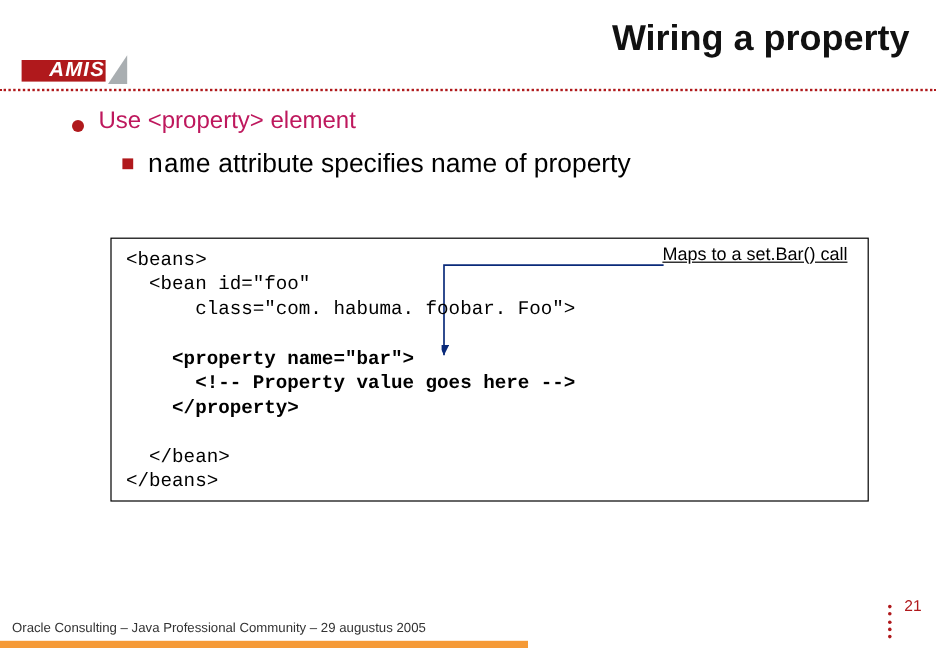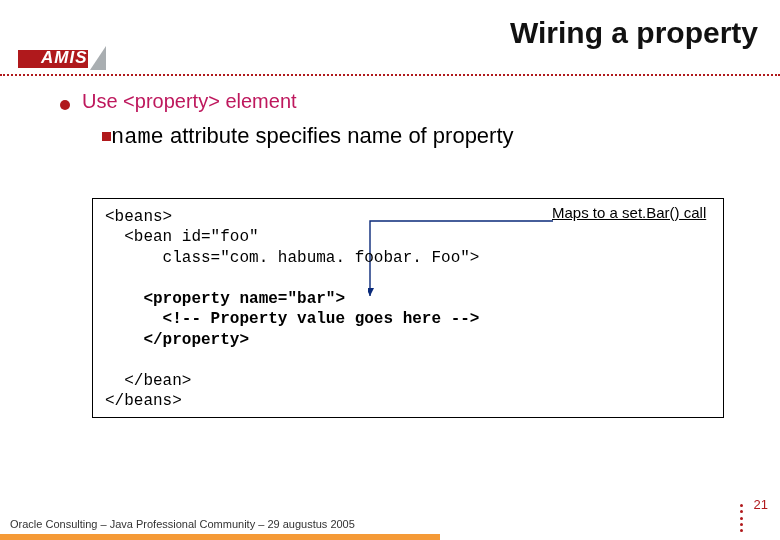--- a/index.html
+++ b/index.html
@@ -9,21 +9,21 @@
   .logo { position: absolute; top: 42px; left: 18px; }
   .logo-box { position: relative; width: 86px; height: 28px; }
   .logo-bg { position: absolute; left: 0; top: 8px; width: 70px; height: 18px; background: #b0191c; }
   .logo-text { position: absolute; left: 6px; top: 6px; font-size: 17px; font-weight: 900; color: #fff; letter-spacing: 1px; font-style: italic; margin-left: 17px; }
   .logo-triangle { position: absolute; left: 72px; top: 4px; width: 0; height: 0; border-left: 16px solid transparent; border-right: 0 solid transparent; border-bottom: 24px solid #a9aeb1; }
   .dotted-rule { position: absolute; top: 74px; left: 0; right: 0; height: 0; border-top: 2px dotted #b0191c; }
   .content { position: absolute; top: 90px; left: 60px; right: 22px; }
   .bul1 { display: flex; align-items: flex-start; gap: 12px; }
   .bul1 .dot { width: 10px; height: 10px; background: #b0191c; border-radius: 50%; margin-top: 10px; flex: none; }
   .bul1 .txt { font-size: 20px; color: #be185d; }
-  .bul2 { display: flex; align-items: flex-start; margin-left: 42px; margin-top: 10px; }
+  .bul2 { display: flex; align-items: flex-start; gap: 12px; margin-left: 42px; margin-top: 10px; }
   .bul2 .sq { width: 9px; height: 9px; background: #b0191c; margin-top: 9px; flex: none; }
   .bul2 .txt { font-size: 22px; color: #000; }
   .code-mono { font-family: "Courier New", monospace; }
   .codebox { position: absolute; top: 198px; left: 92px; width: 632px; height: 220px; border: 1px solid #000; padding: 8px 12px; }
   .codebox pre { font-family: "Courier New", monospace; font-size: 16px; line-height: 1.28; white-space: pre; }
   .codebox pre b { font-weight: 700; font-family: "Courier New", monospace; }
   .annotation { position: absolute; top: 204px; left: 552px; font-size: 15px; color: #000; text-decoration: underline; }
   .arrow { position: absolute; top: 218px; left: 368px; }
   .footer-left { position: absolute; bottom: 10px; left: 10px; font-size: 11px; color: #333; text-align: right; }
   .footer-right { position: absolute; bottom: 14px; right: 44px; font-size: 11px; color: #b0191c; letter-spacing: 0.4px; font-weight: bold;}

